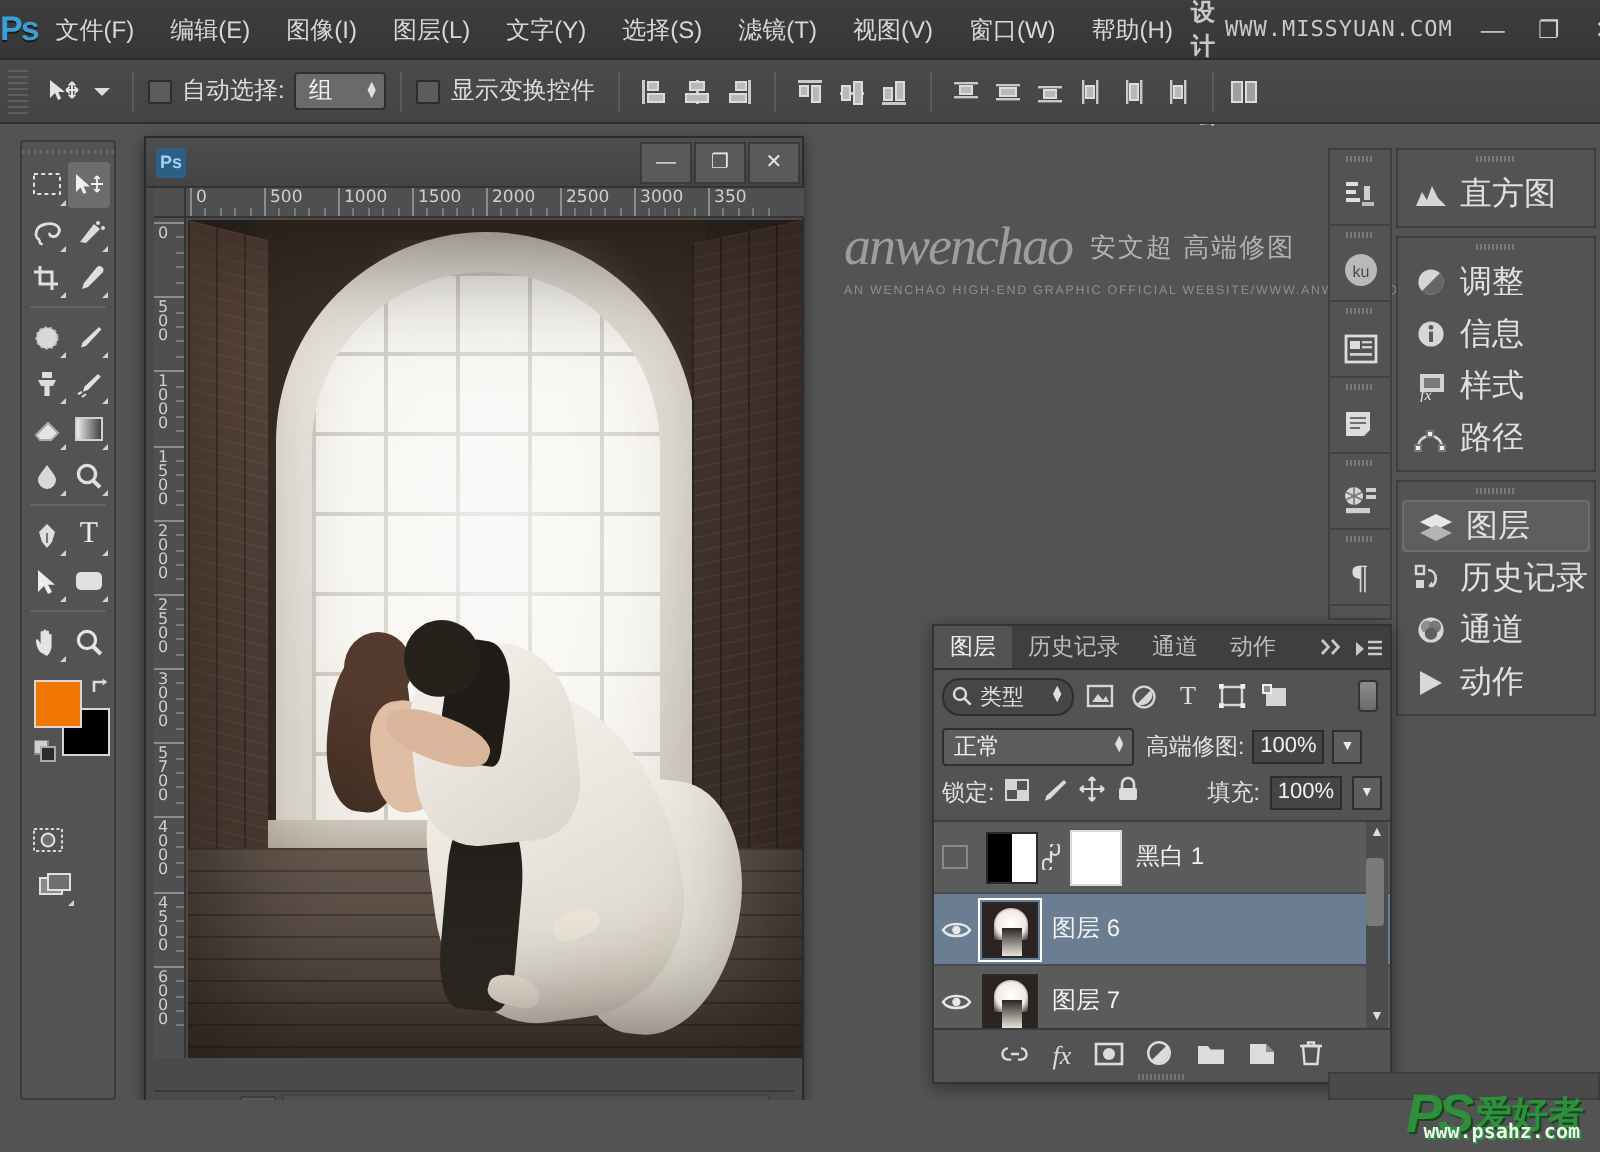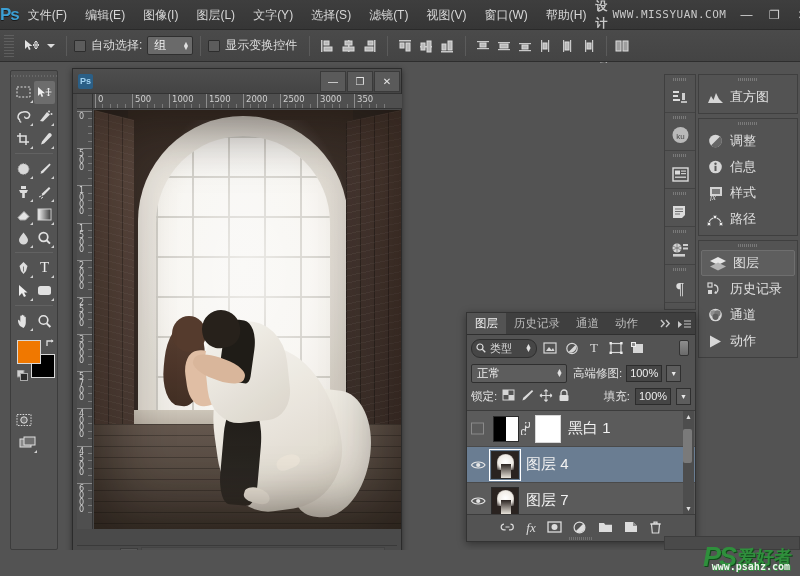--- a/index.html
+++ b/index.html
@@ -181,21 +181,21 @@
   .slot-grip { position:absolute; top:3px; left:50%; transform:translateX(-50%); width:14px; height:3px;
     background-image:repeating-linear-gradient(to right,#8a8a8a 0 1px,transparent 1px 2px); opacity:.7;}
   .dock-panels { position:absolute; left:698px; top:74px; width:100px; }
   .dgroup { background:#535353; border:1px solid #3f3f3f; margin-bottom:4px; padding-bottom:3px; }
   .dgroup .gh { height:9px; display:flex; align-items:center; justify-content:center; }
   .dgroup .gh i { display:block; width:20px; height:3px;
     background-image:repeating-linear-gradient(to right,#8a8a8a 0 1px,transparent 1px 2px); opacity:.7; }
   .drow { height:26px; display:flex; align-items:center; padding-left:5px; }
   .drow.active { background:#5e5e5e; border:1px solid #6e6e6e; border-radius:2px; margin:0 2px; }
   .drow .dicon { width:22px; display:flex; align-items:center; justify-content:center; }
-  .drow .dlabel { font-size:13px; color:#e0e0e0; margin-left:4px; }
+  .drow .dlabel { font-size:16px; color:#e0e0e0; margin-left:4px; }
 
   
   .layers { position:absolute; left:466px; top:312px; width:230px; height:230px;
     background:#535353; border:1px solid #333; box-shadow:0 2px 8px rgba(0,0,0,.4); }
   .lp-tabs { height:22px; background:#3f3f3f; display:flex; align-items:stretch;
     border-bottom:1px solid #2f2f2f; }
   .lp-tab { padding:0 8px; display:flex; align-items:center; font-size:11.5px; color:#bdbdbd; }
   .lp-tab.active { background:#535353; color:#f0f0f0; }
   .lp-tabctl { margin-left:auto; display:flex; align-items:center; padding-right:4px; gap:5px; }
   .lp-filter { height:26px; display:flex; align-items:center; padding:0 4px; gap:4px; }
@@ -221,21 +221,21 @@
     margin-left:2px; position:relative; overflow:hidden; }
   .thumb.sel-out { outline:1px solid #fff; outline-offset:1px; }
   .thumb .mini-glow { position:absolute; left:5px; top:2px; width:17px;height:16px;
     background:radial-gradient(ellipse,#fff 0%,#f0ece6 60%,rgba(255,255,255,0) 100%); border-radius:50% 50% 0 0;}
   .thumb .mini-fig { position:absolute; left:9px; top:12px; width:10px; height:14px;
     background:linear-gradient(#2a2320,#e8e3da); }
   .maskthumb { width:26px; height:28px; background:#fff; border:1px solid #d8d8d8; margin-left:4px; }
   .adjthumb { width:26px; height:26px; margin-left:4px;
     background:linear-gradient(to right,#000 0 50%,#fff 50% 100%); border:1px solid #2a2a2a; }
   .linkico { width:12px; display:flex; align-items:center; justify-content:center; color:#ddd; font-size:10px;}
-  .lname { font-size:15px; color:#f2f2f2; margin-left:7px; }
+  .lname { font-size:12px; color:#f2f2f2; margin-left:7px; }
   .lp-scroll { position:absolute; right:1px; top:98px; bottom:27px; width:11px; background:#4d4d4d; }
   .lp-thumbbar { position:absolute; right:2px; top:18px; width:9px; height:34px; background:#7a7a7a; border-radius:2px; }
   .sc-arrow { position:absolute; left:0; width:11px; height:11px; display:flex; align-items:center;
     justify-content:center; font-size:7px; color:#ddd; }
   .lp-foot { position:absolute; left:0; right:0; bottom:0; height:26px; display:flex;
     align-items:center; justify-content:center; gap:11px; background:#535353; }
   .lp-grip-b { position:absolute; bottom:1px; left:50%; transform:translateX(-50%); width:24px; height:3px;
     background-image:repeating-linear-gradient(to right,#858585 0 1px,transparent 1px 2px); opacity:.6; }
 
   
@@ -718,20 +718,27 @@
             <path d="M3 7l2.5-3 2.5 3z" fill="#ddd"></path>
           </svg>
       </span>
       <span class="sb-fill"></span>
       <svg class="sb-grip" viewBox="0 0 12 12">
           <path d="M11 3L3 11M11 6L6 11M11 9L9 11" stroke="#b8b8b8" stroke-width="1"></path>
         </svg>
     </div>
   </div>
 
+  <div class="bigwm">
+    <div>
+      <span class="l1">anwenchao</span>
+      <span class="l2">安文超 高端修图</span>
+    </div>
+    <div class="l3">AN WENCHAO HIGH-END GRAPHIC OFFICIAL WEBSITE/WWW.ANWENCHAO.COM</div>
+  </div>
 
   <div class="dock-strip">
     <div class="slot">
         <i class="slot-grip"></i>
       <svg width="19" height="18">
           <path d="M2 2h6v2H2zM2 6h5v2H2zM2 10h7v2H2z" fill="#ddd"></path>
           <path d="M11 4h3v7h-3z" fill="#cfcfcf"></path>
           <path d="M10 12h6v2h-6z" fill="#bdbdbd"></path>
         </svg>
       </div>
@@ -996,21 +1003,21 @@
         <span class="eye">
           <svg width="17" height="12">
               <path d="M1.5 6C4 2 12.5 2 15 6c-2.5 4-11 4-13.5 0z" fill="none" stroke="#e6e6e6" stroke-width="1.2"></path>
               <circle cx="8.2" cy="6" r="2.1" fill="#e6e6e6"></circle>
             </svg>
           </span>
         <span class="thumb sel-out">
           <i class="mini-glow"></i>
             <i class="mini-fig"></i>
           </span>
-        <span class="lname">图层 4</span>
+        <span class="lname">图层 6</span>
       </div>
 
       <div class="lrow">
         <span class="eye">
           <svg width="17" height="12">
               <path d="M1.5 6C4 2 12.5 2 15 6c-2.5 4-11 4-13.5 0z" fill="none" stroke="#e6e6e6" stroke-width="1.2"></path>
               <circle cx="8.2" cy="6" r="2.1" fill="#e6e6e6"></circle>
             </svg>
           </span>
         <span class="thumb">

